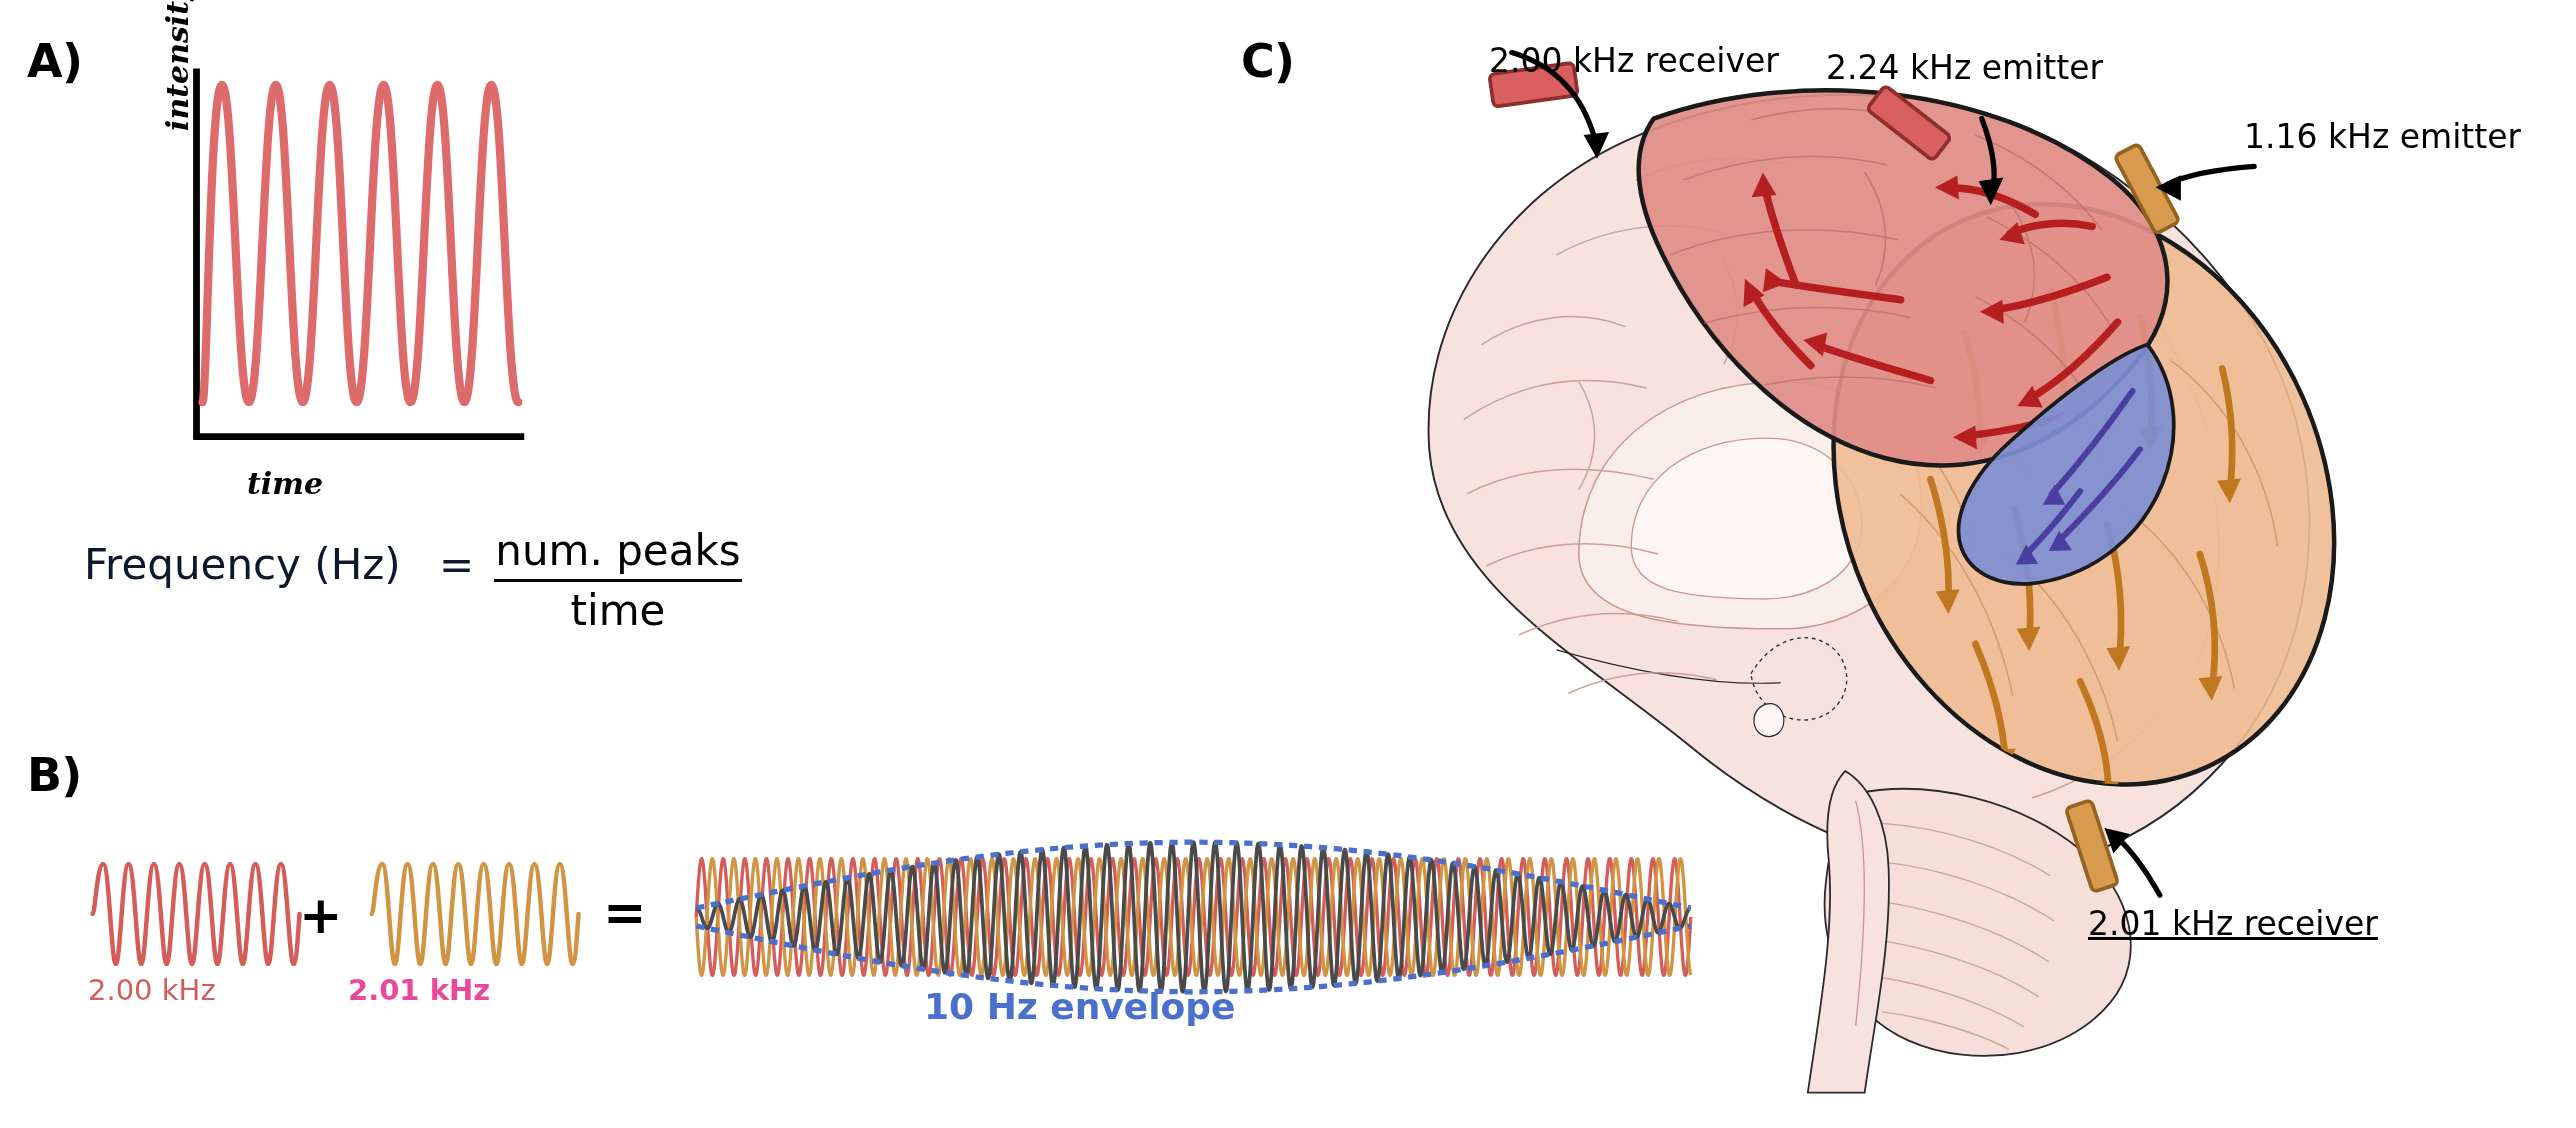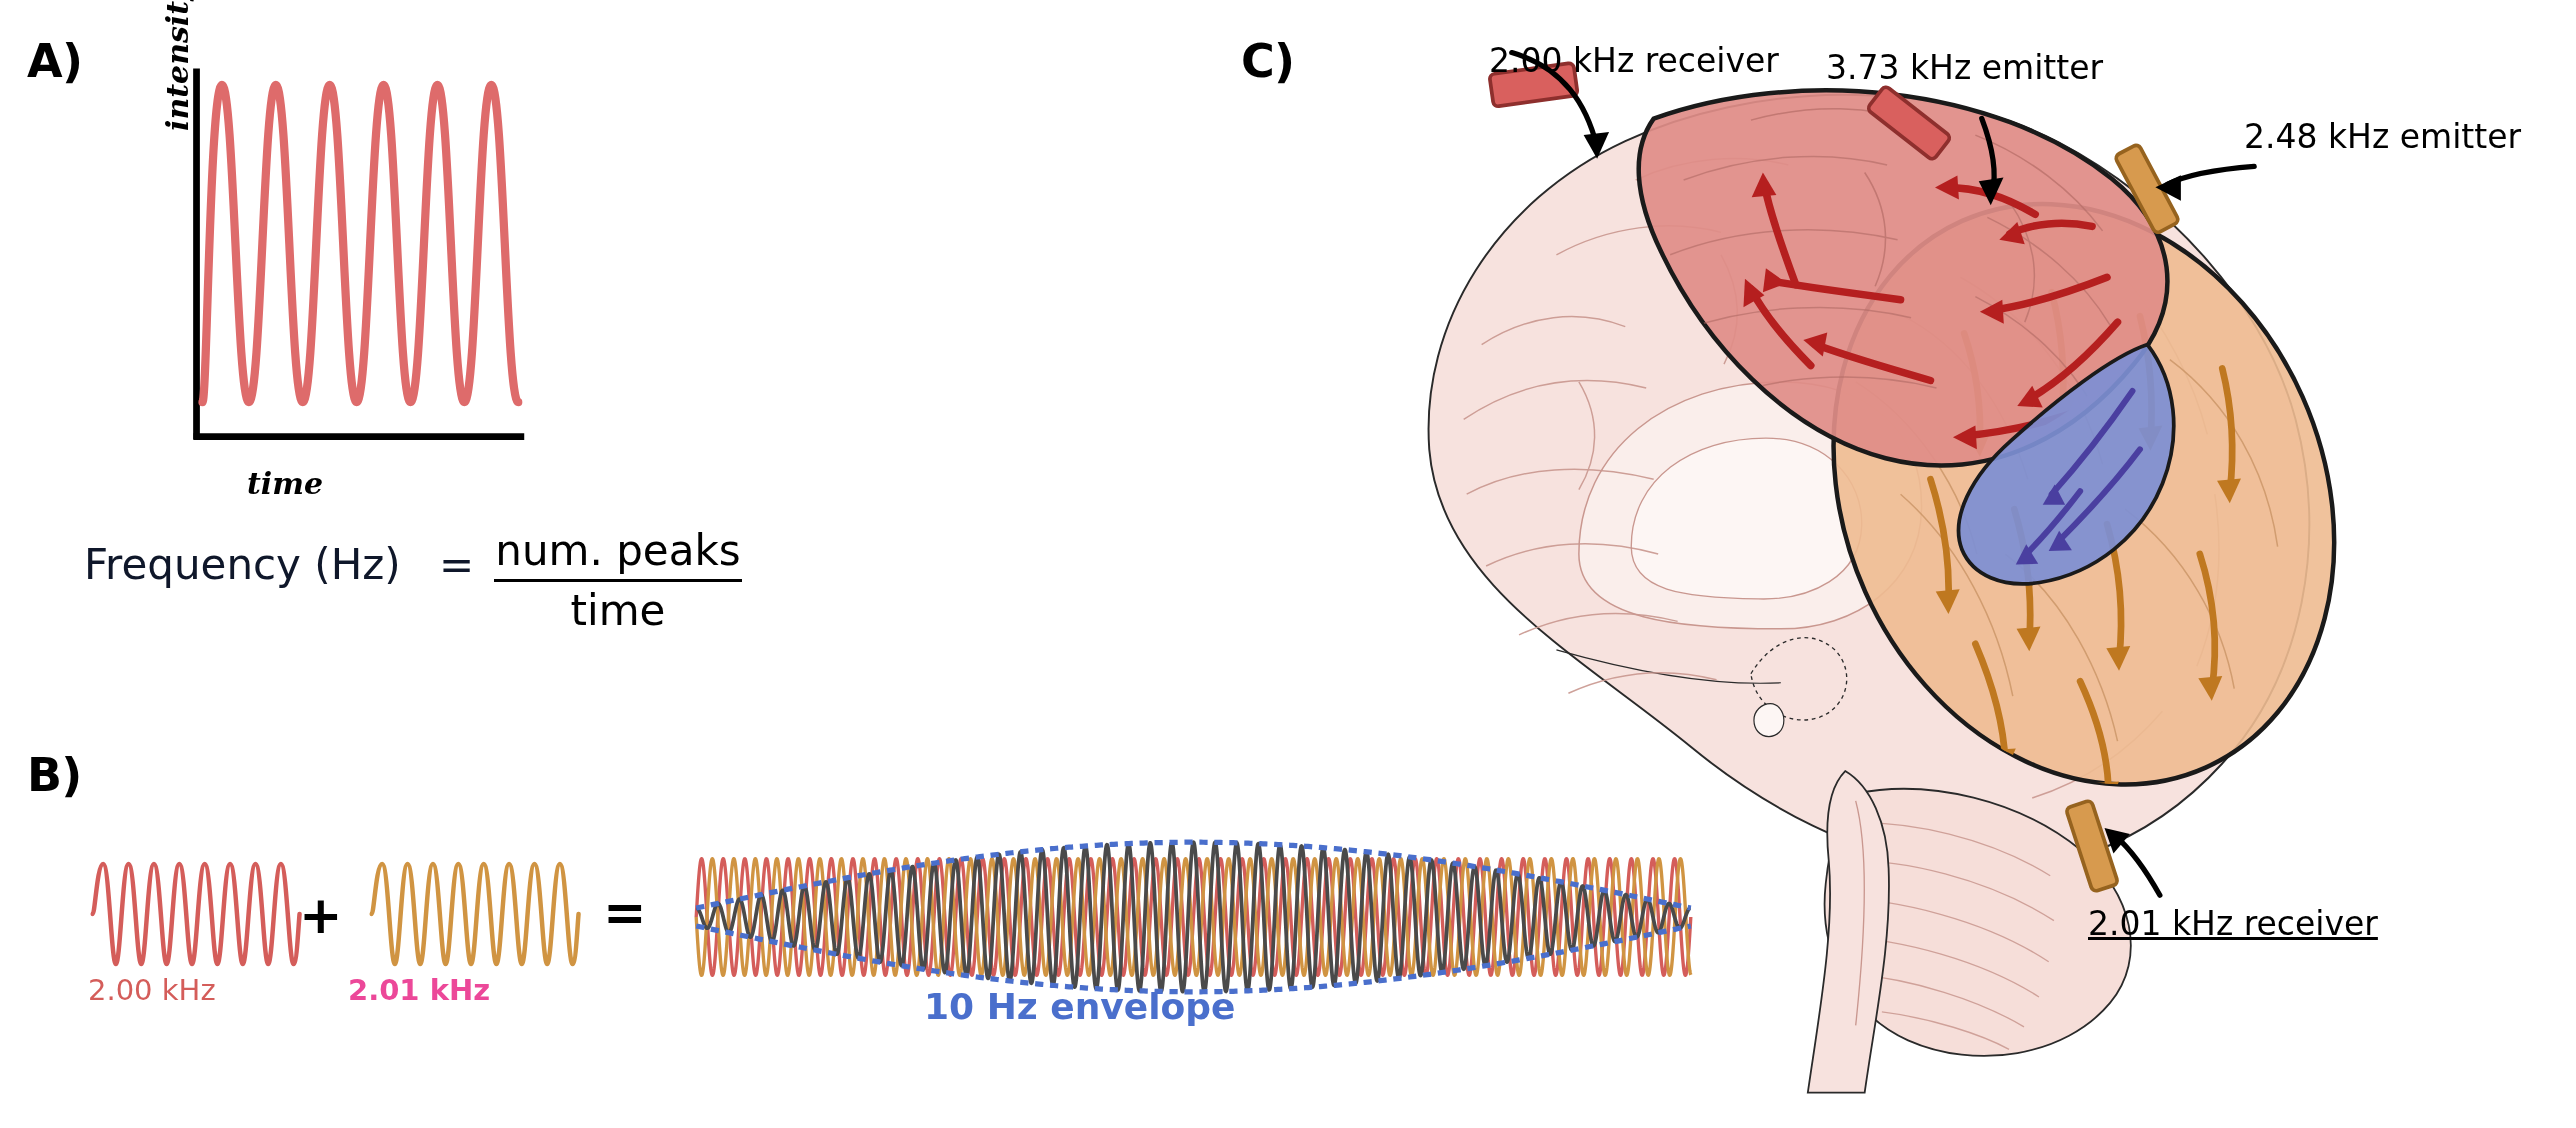--- a/index.html
+++ b/index.html
@@ -329,18 +329,18 @@
     </g>
     <g fill="#000" stroke="none">
       <path d="M 2134 212 l -18 -32 l 34 -4 Z"></path>
       <path d="M 2660 274 l -16 -32 l 33 -5 Z"></path>
       <path d="M 2880 250 l 34 -16 l 0 34 Z"></path>
       <path d="M 2812 1106 l 34 8 l -22 26 Z"></path>
     </g>
   </svg>
 
   <div class="lbl" style="left:1489px;top:15px;margin-top:26px;">2.00 kHz receiver</div>
-  <div class="lbl" style="left:1826px;top:48px;">3.73 kHz emitter</div>
-  <div class="lbl" style="left:2244px;top:117px;">2.48 kHz emitter</div>
+  <div class="lbl" style="left:1826px;top:48px;">2.24 kHz emitter</div>
+  <div class="lbl" style="left:2244px;top:117px;">1.16 kHz emitter</div>
   <div class="lbl" style="left:2088px;top:904px;text-decoration:underline;">2.01 kHz receiver</div>
 
 </div>
 
 
 </body></html>

